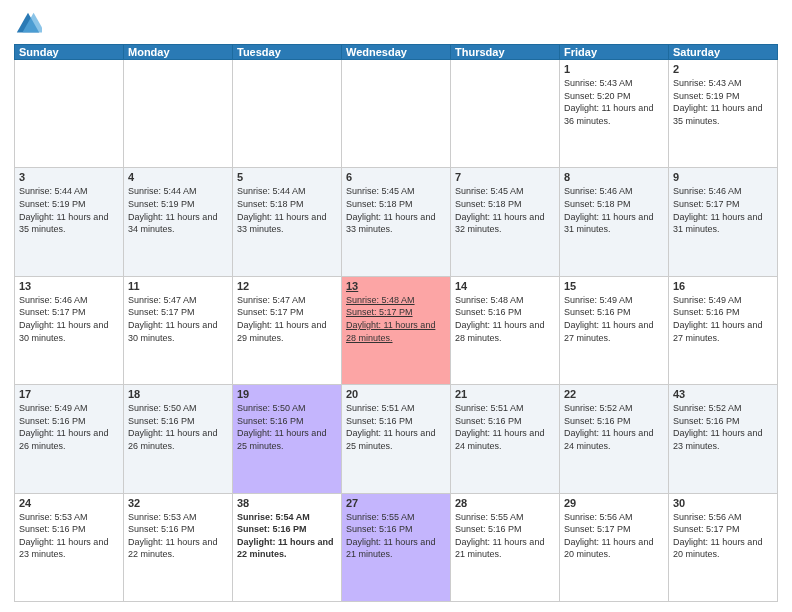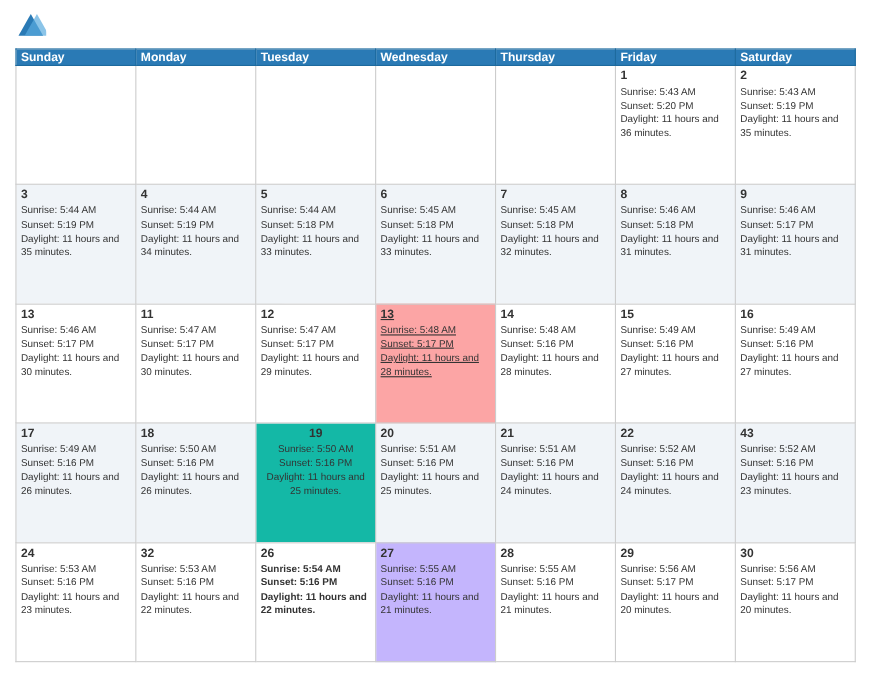--- a/index.html
+++ b/index.html
@@ -253,21 +253,21 @@
             <div class="day-info" style="white-space: pre-line;">Sunrise: 5:49 AM
 Sunset: 5:16 PM
 Daylight: 11 hours and 26 minutes.</div>
           </td>
           <td style="background: rgb(240, 244, 248);">
             <span class="day-num">18</span>
             <div class="day-info" style="white-space: pre-line;">Sunrise: 5:50 AM
 Sunset: 5:16 PM
 Daylight: 11 hours and 26 minutes.</div>
           </td>
-          <td style="background: #14b8a6; text-align: center;">
+          <td style="background: #c4b5fd;">
             <span class="day-num">19</span>
             <div class="day-info" style="white-space: pre-line;">Sunrise: 5:50 AM
 Sunset: 5:16 PM
 Daylight: 11 hours and 25 minutes.</div>
           </td>
           <td style="background: rgb(240, 244, 248); margin-left: 36px;">
             <span class="day-num">20</span>
             <div class="day-info" style="white-space: pre-line;">Sunrise: 5:51 AM
 Sunset: 5:16 PM
 Daylight: 11 hours and 25 minutes.</div>
@@ -298,21 +298,21 @@
 Sunset: 5:16 PM
 Daylight: 11 hours and 23 minutes.</div>
           </td>
           <td style="background: rgb(255, 255, 255);">
             <span class="day-num">32</span>
             <div class="day-info" style="white-space: pre-line;">Sunrise: 5:53 AM
 Sunset: 5:16 PM
 Daylight: 11 hours and 22 minutes.</div>
           </td>
           <td style="background: rgb(255, 255, 255);">
-            <span class="day-num">26</span>
+            <span class="day-num">38</span>
             <div class="day-info" style="white-space: pre-line; font-weight: bold;">Sunrise: 5:54 AM
 Sunset: 5:16 PM
 Daylight: 11 hours and 22 minutes.</div>
           </td>
           <td style="background: #c4b5fd;">
             <span class="day-num">27</span>
             <div class="day-info" style="white-space: pre-line;">Sunrise: 5:55 AM
 Sunset: 5:16 PM
 Daylight: 11 hours and 21 minutes.</div>
           </td>

